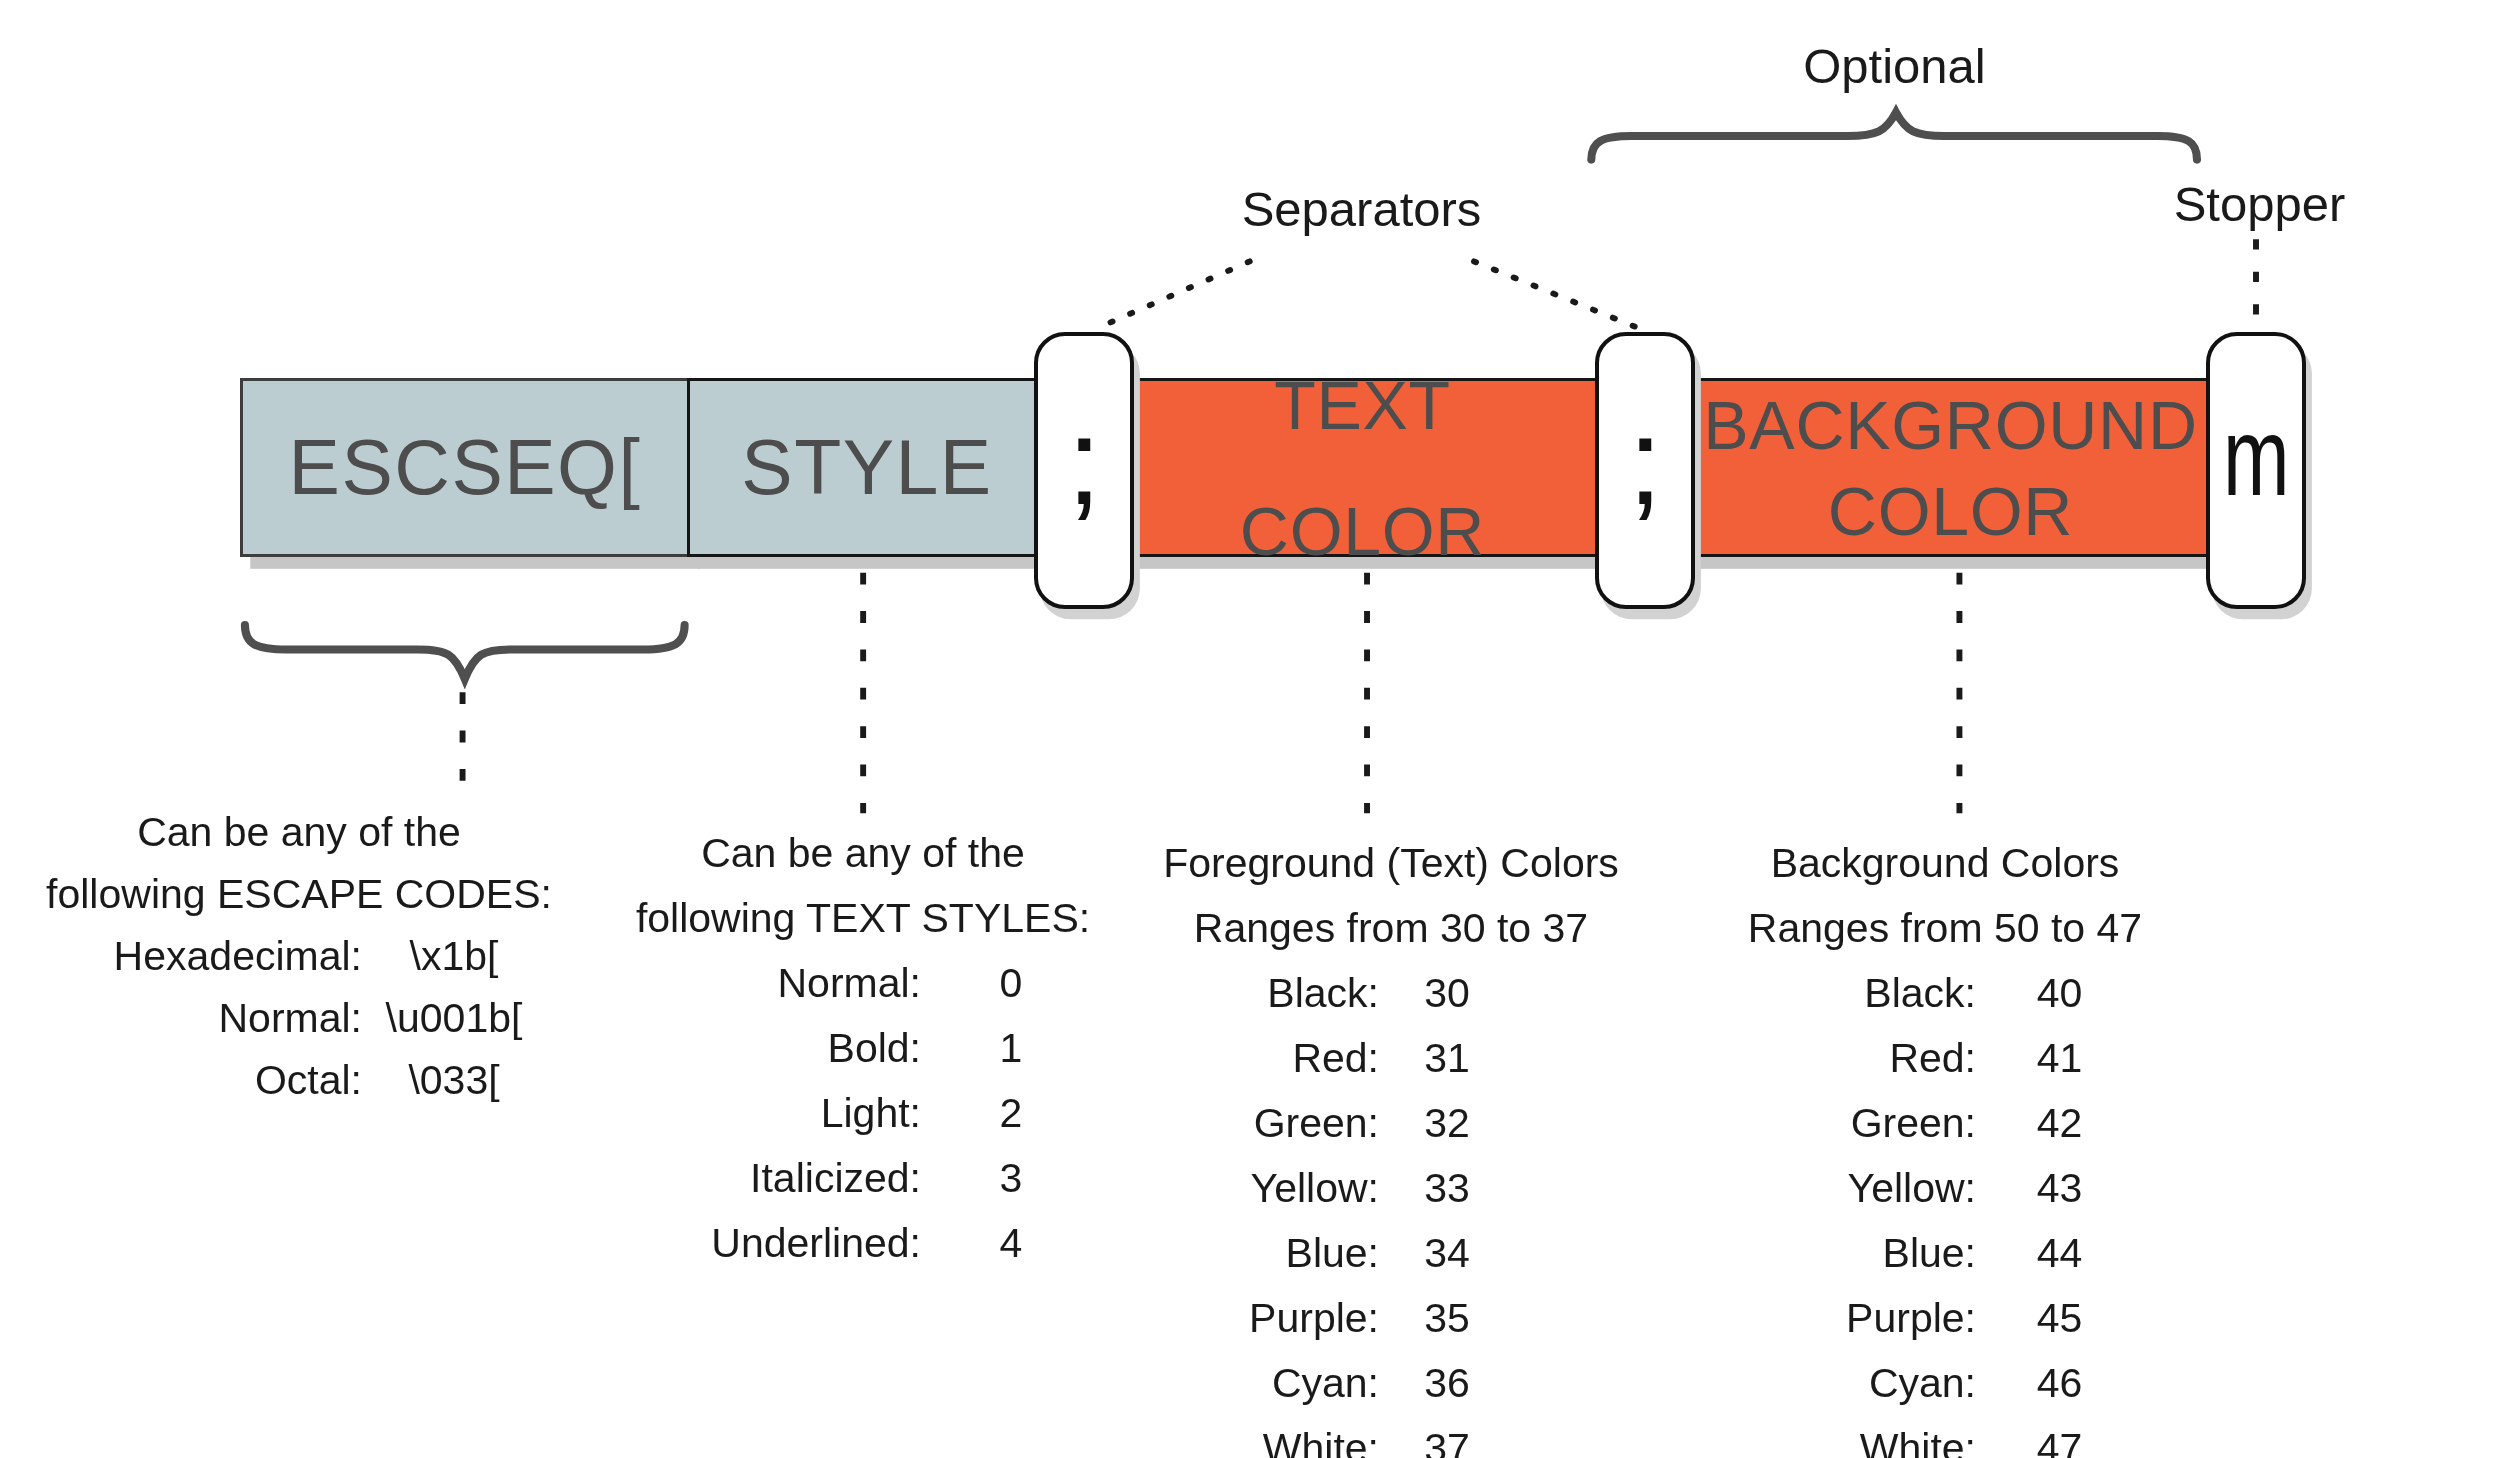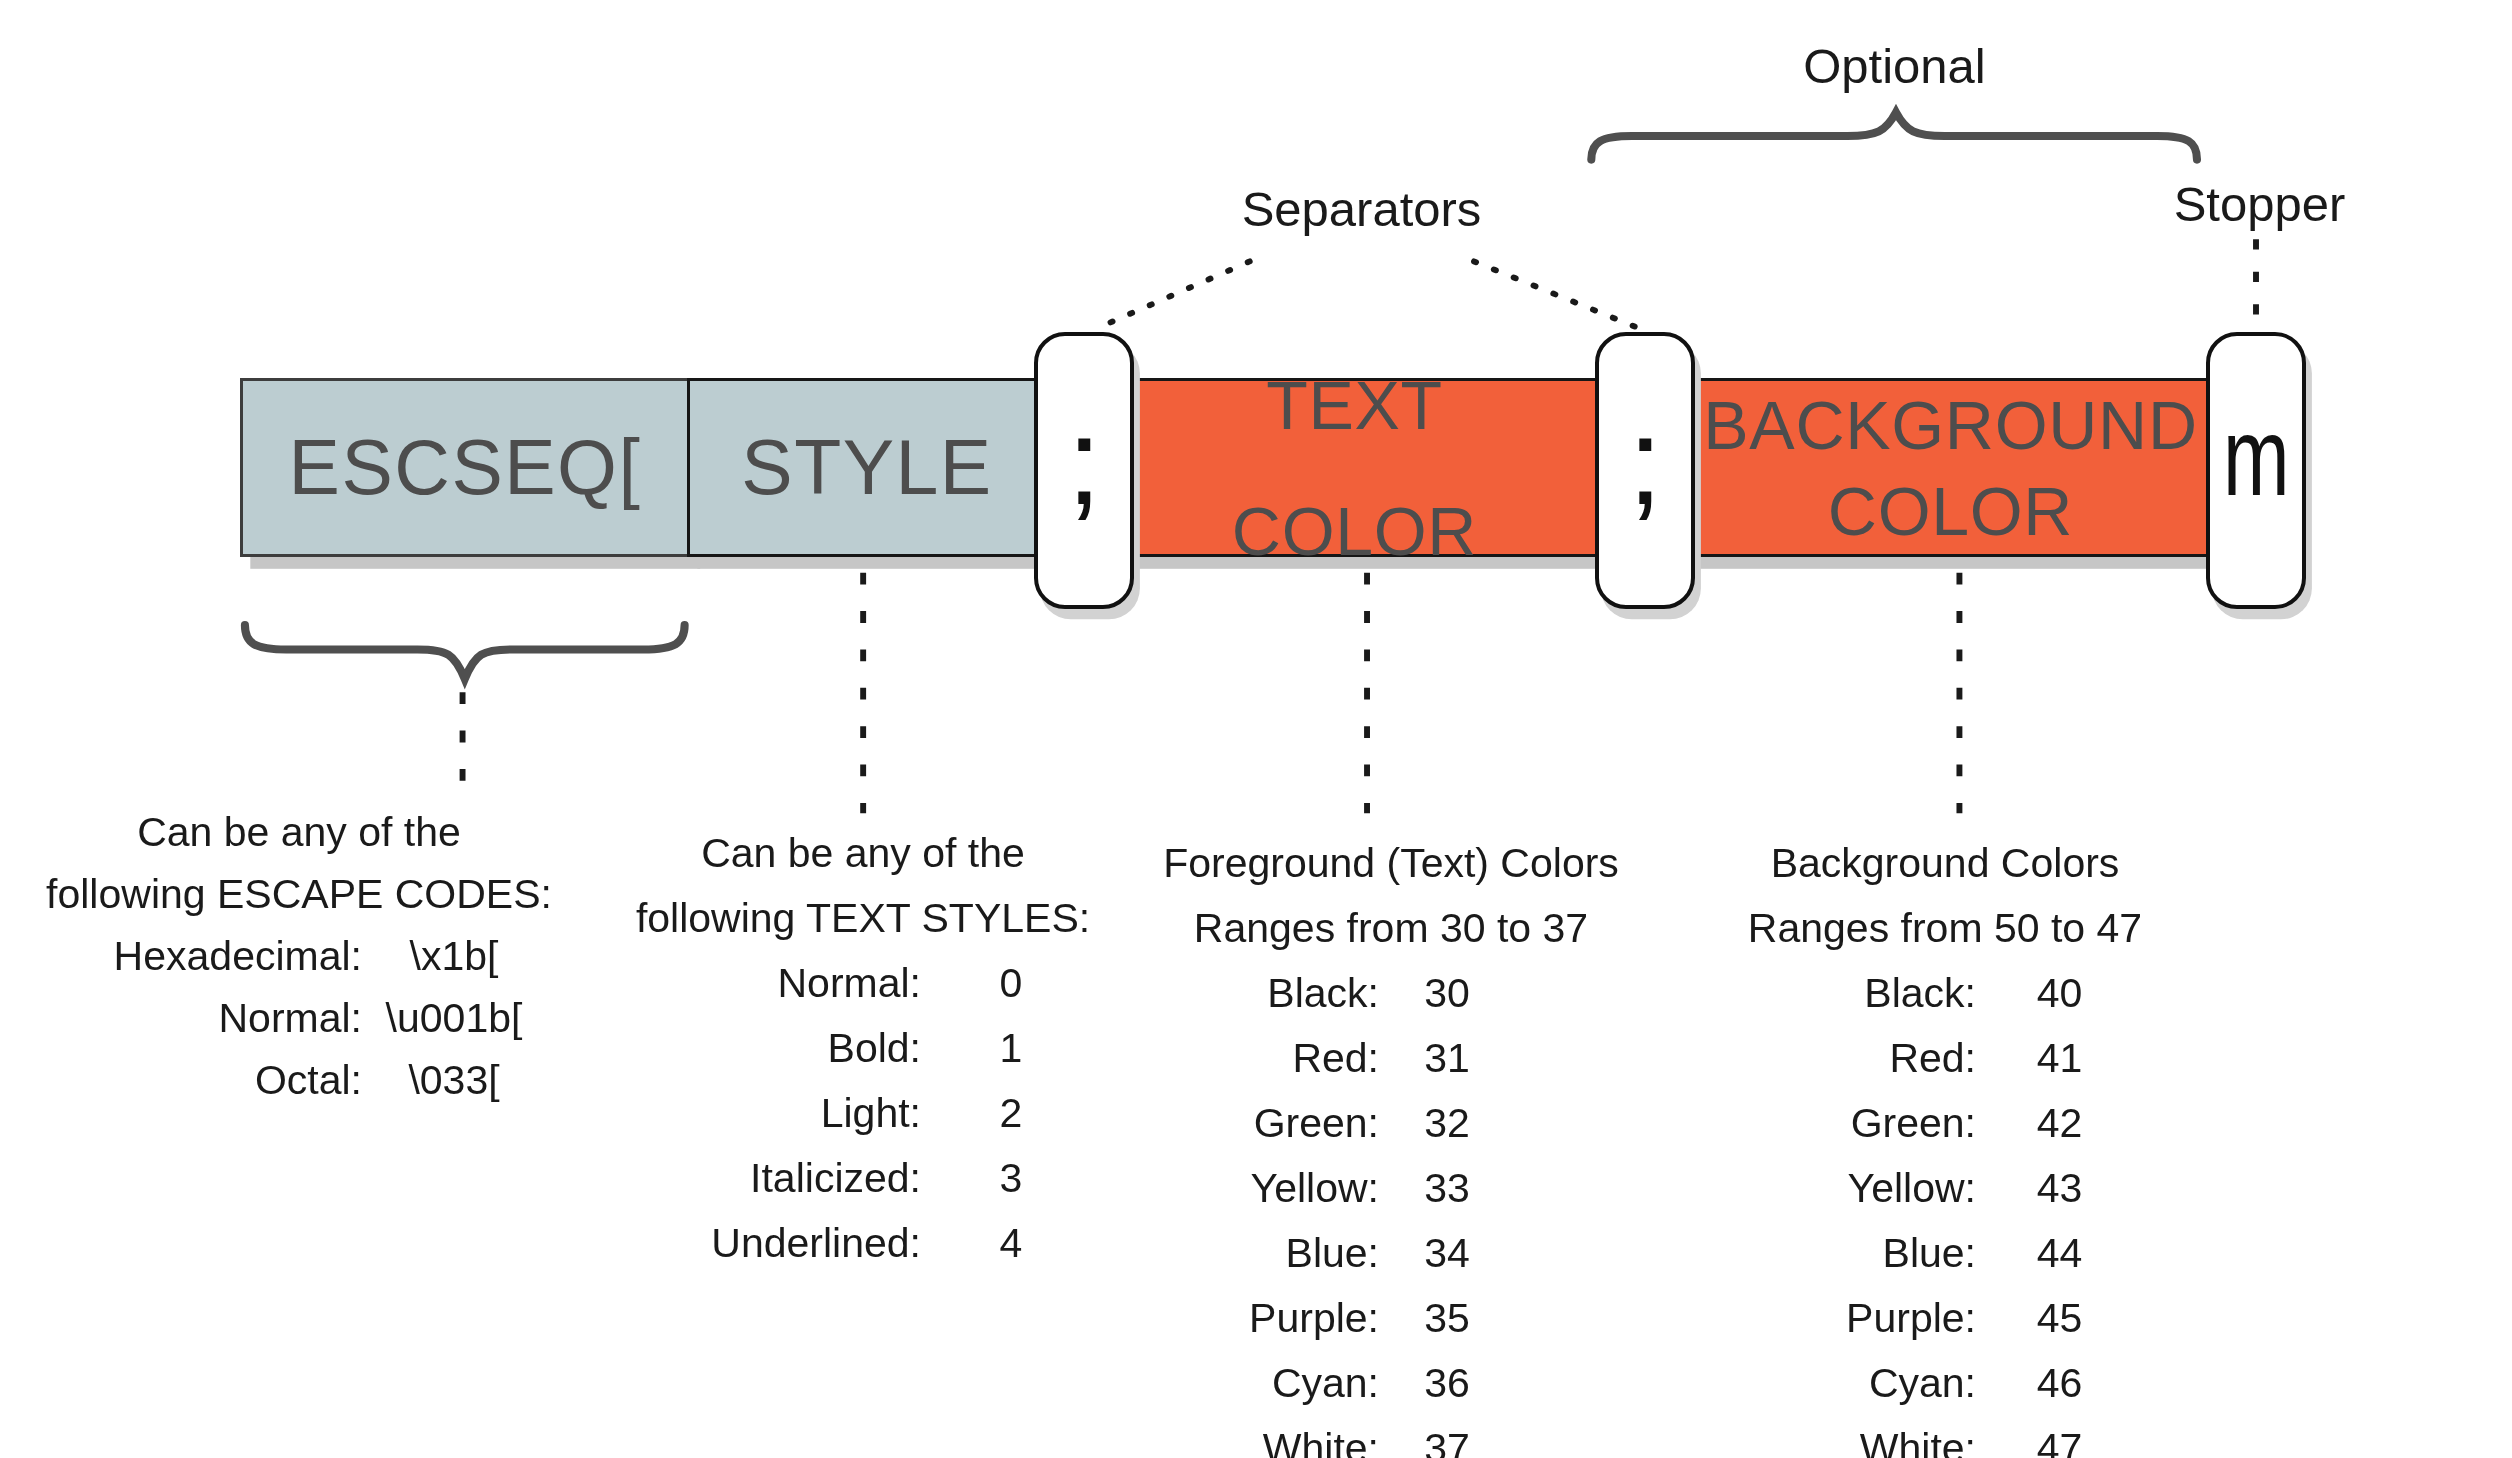--- a/index.html
+++ b/index.html
@@ -37,21 +37,21 @@
     font-size:77px;
     letter-spacing:1.5px;
     white-space:nowrap;
   }
   .orange-label{
     position:absolute;top:0;height:100%;
     display:flex;flex-direction:column;align-items:center;justify-content:center;
     color:#4d4d4d;font-size:68px;letter-spacing:0.7px;
     line-height:86px;white-space:nowrap;
   }
-  #lbl-textcolor{left:80px;width:457px;gap:40px;}
+  #lbl-textcolor{left:88px;width:457px;gap:40px;}
   #lbl-bgcolor{left:649px;width:511px;}
   
   .pill{
     position:absolute;
     box-sizing:border-box;
     top:332px;width:100px;height:277px;
     background:#ffffff;
     border:4.4px solid #111111;
     border-radius:31px;
     box-shadow:5.9px 10.3px 0 #d2d2d2;

